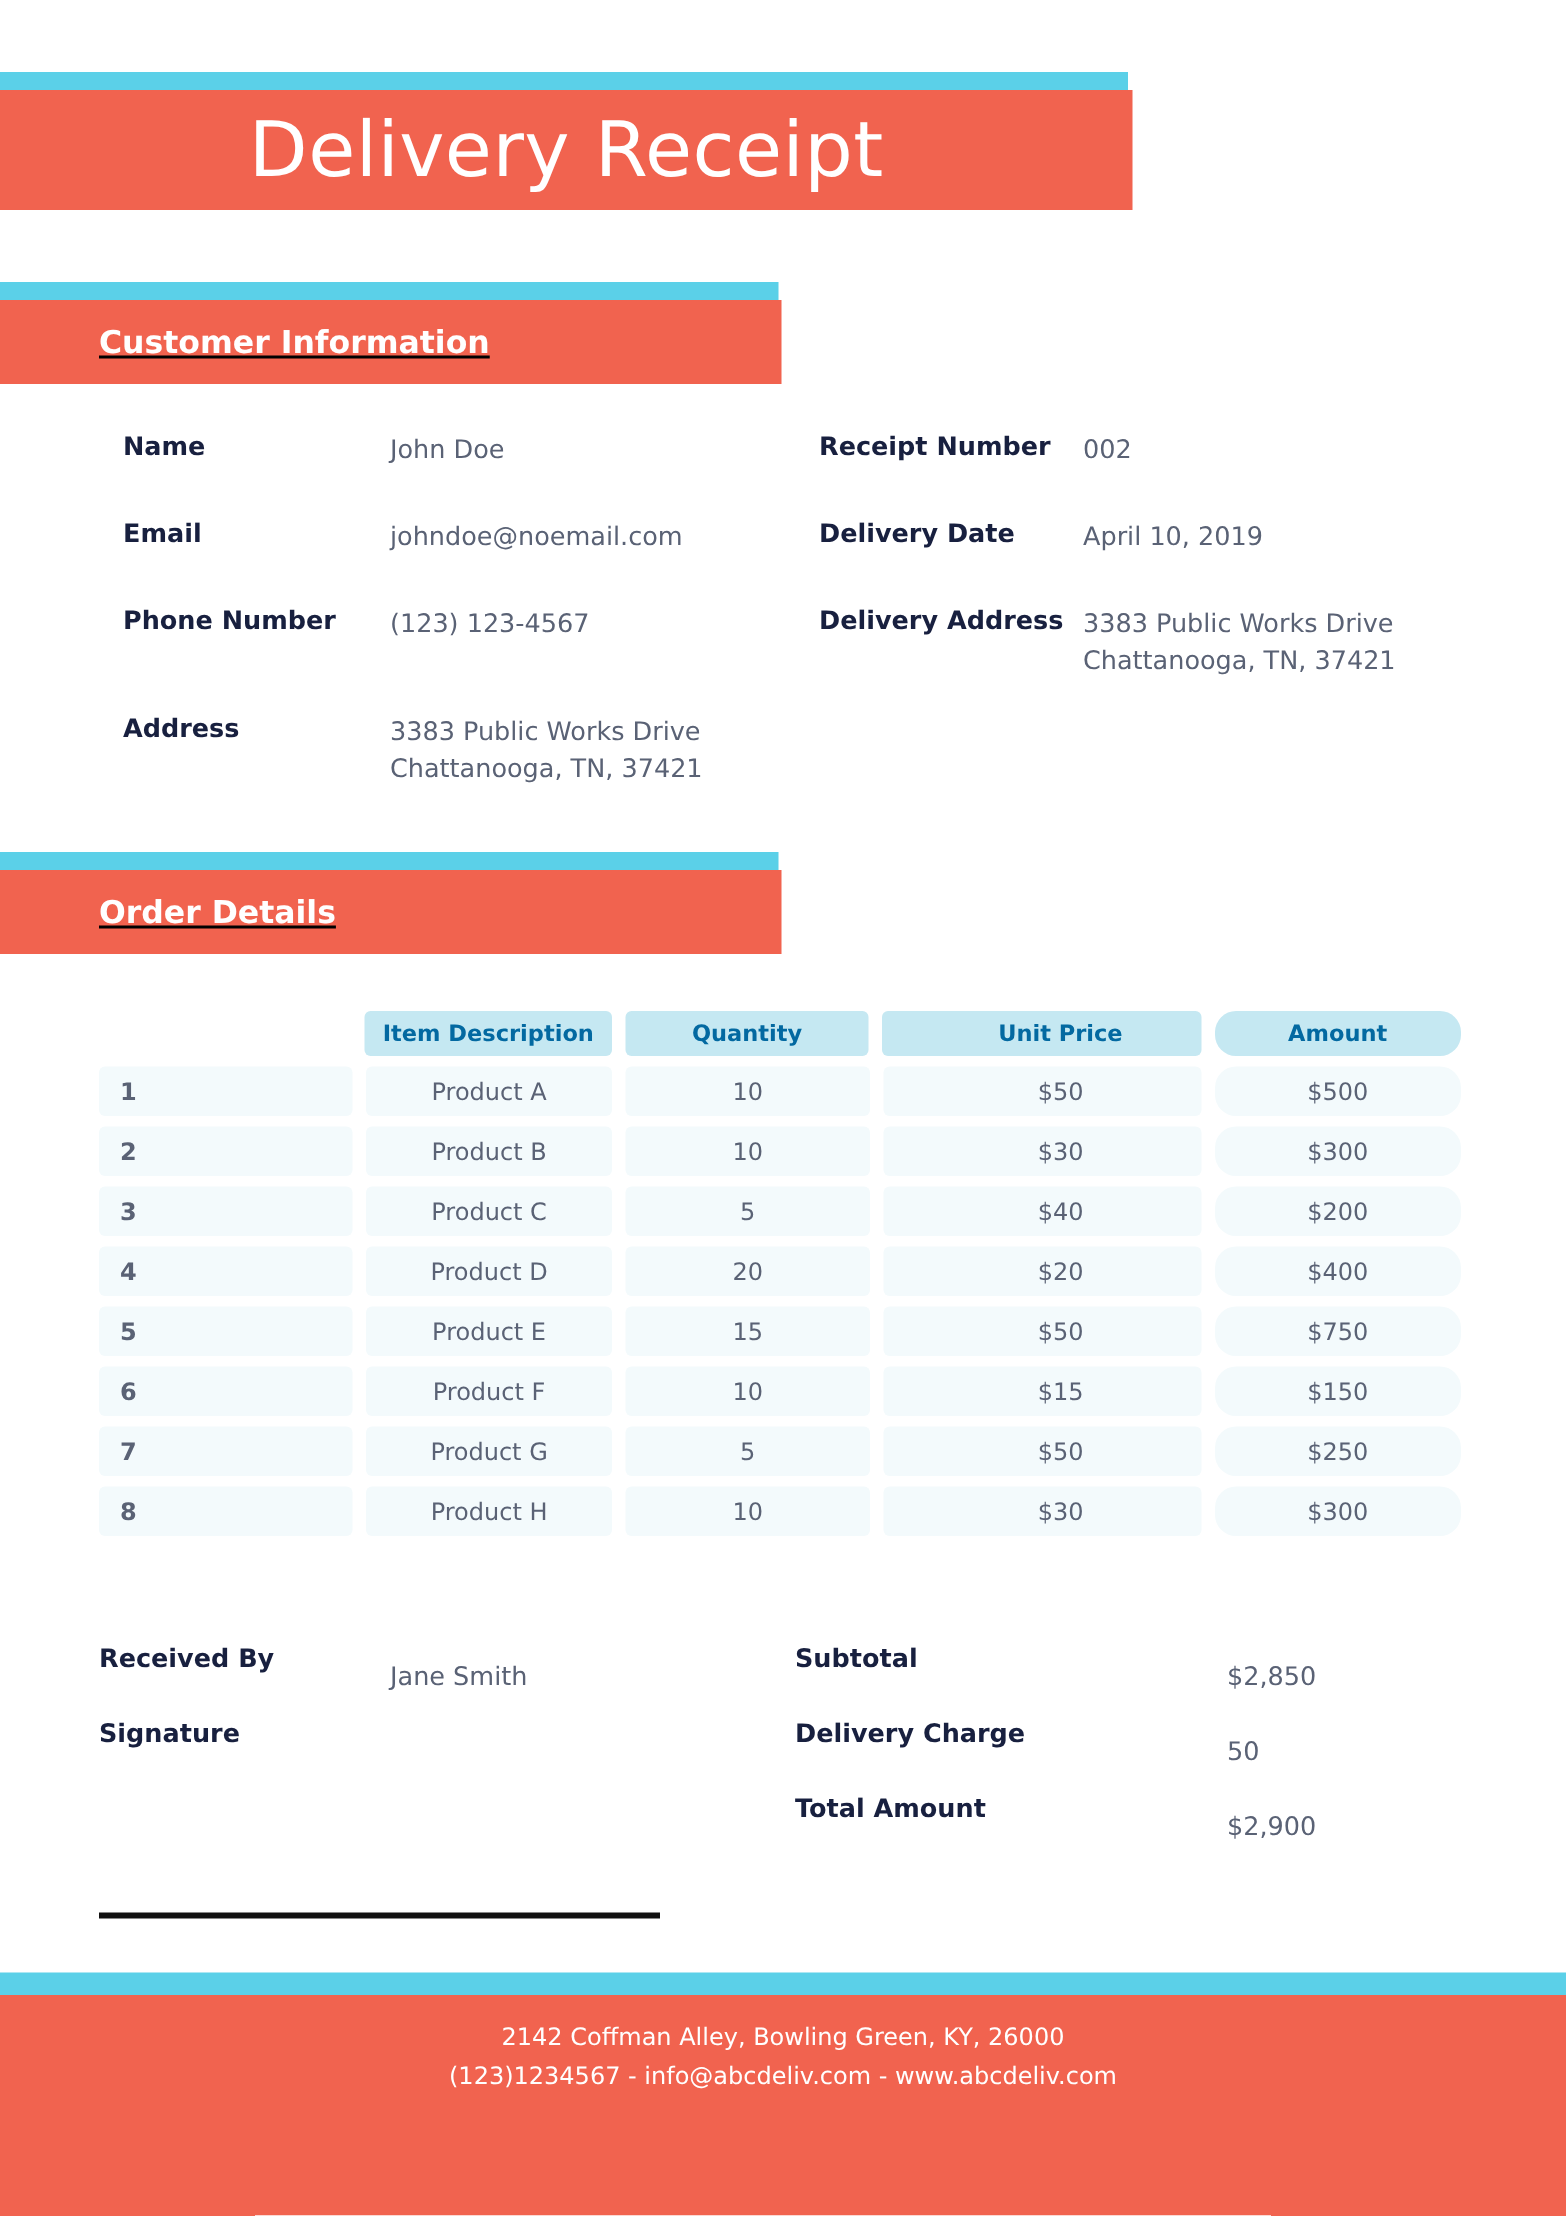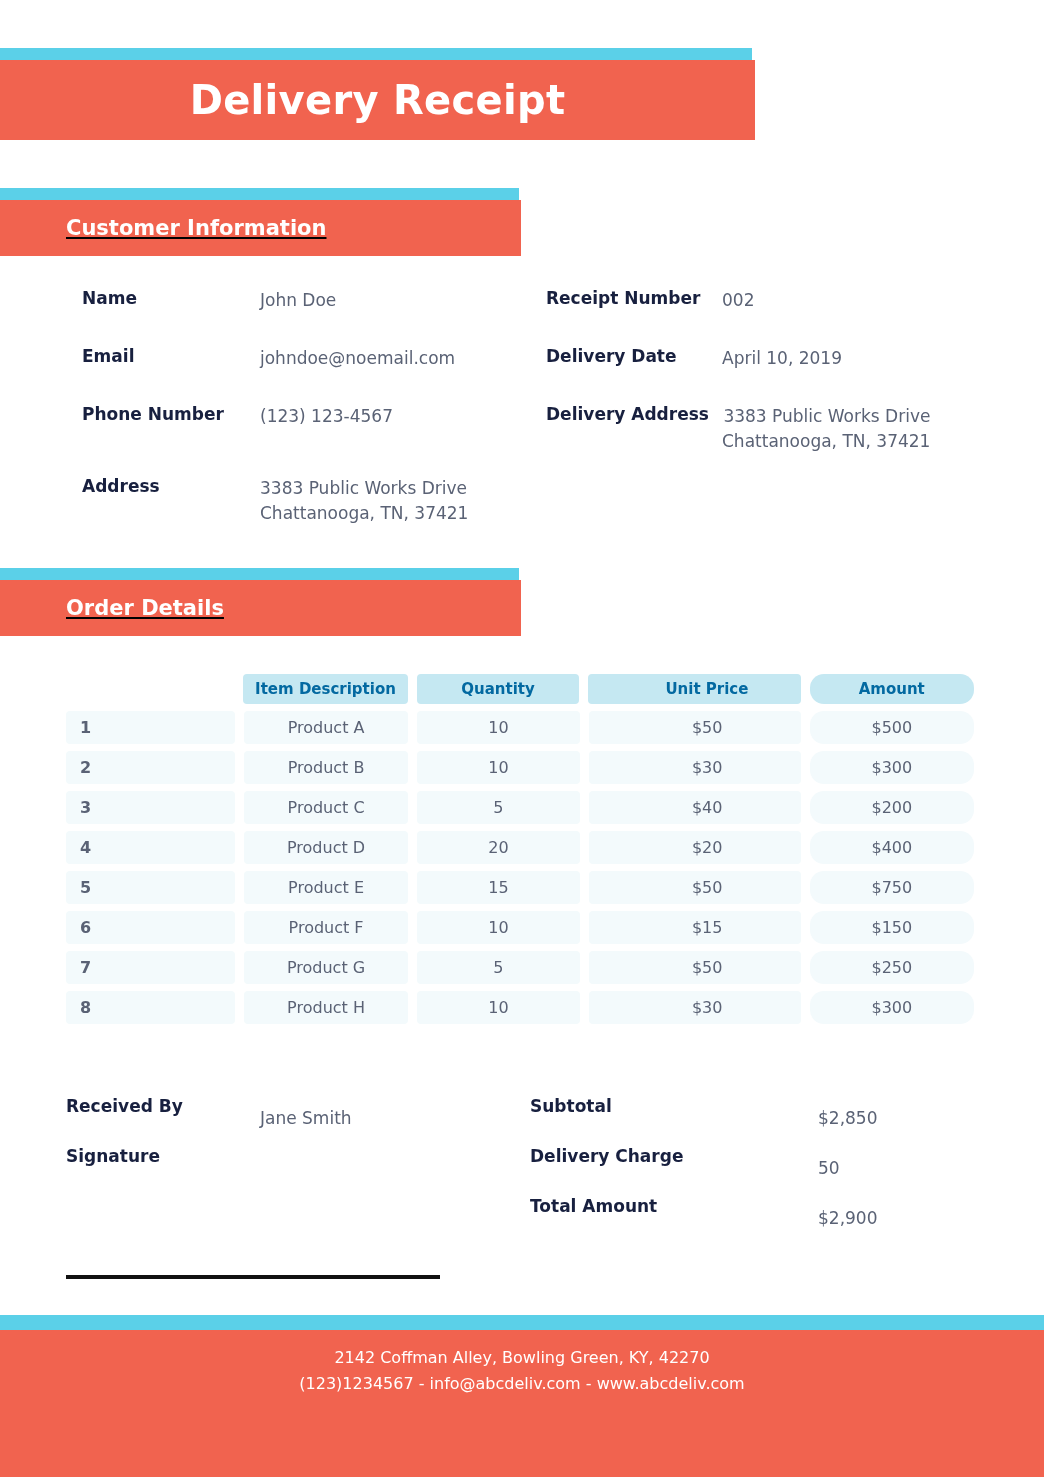--- a/index.html
+++ b/index.html
@@ -30,22 +30,22 @@
     top: 60px;
     width: 755px;
     height: 80px;
     background: #F1634F;
     display: flex;
     align-items: center;
     justify-content: center;
   }
   .title-banner .doc-title {
     color: #ffffff;
-    font-size: 40px;
-    font-weight: bold;
+    font-size: 51px;
+    font-weight: normal;
     letter-spacing: 0.3px;
   }
 
   
   .section-strip {
     position: absolute;
     left: 0;
     width: 519px;
     height: 12px;
     background: #5BD0E8;
@@ -102,21 +102,21 @@
   }
   .info-value {
     position: absolute;
     top: 0;
     font-size: 17px;
     color: #5A6275;
     line-height: 25px;
     white-space: pre-line;
   }
   .info-col.left  .info-value { left: 194px; }
-  .info-col.right .info-value { left: 192px; text-align: right; }
+  .info-col.right .info-value { left: 192px; }
 
   .info-row.tall { min-height: 72px; }
 
   
   .order-table {
     position: absolute;
     left: 66px;
     top: 674px;
     width: 908px;
   }
@@ -396,15 +396,15 @@
       <span class="sum-value">$2,900</span>
     </div>
   </div>
 
 </div>
 
 <div class="signature-line"></div>
 
 <div class="footer-strip"></div>
 <div class="footer-banner">
-  <div class="footer-line">2142 Coffman Alley, Bowling Green, KY, 42270</div>
+  <div class="footer-line">2142 Coffman Alley, Bowling Green, KY, 26000</div>
   <div class="footer-line">(123)1234567 - info@abcdeliv.com - www.abcdeliv.com</div>
 </div>
 
 </body></html>

